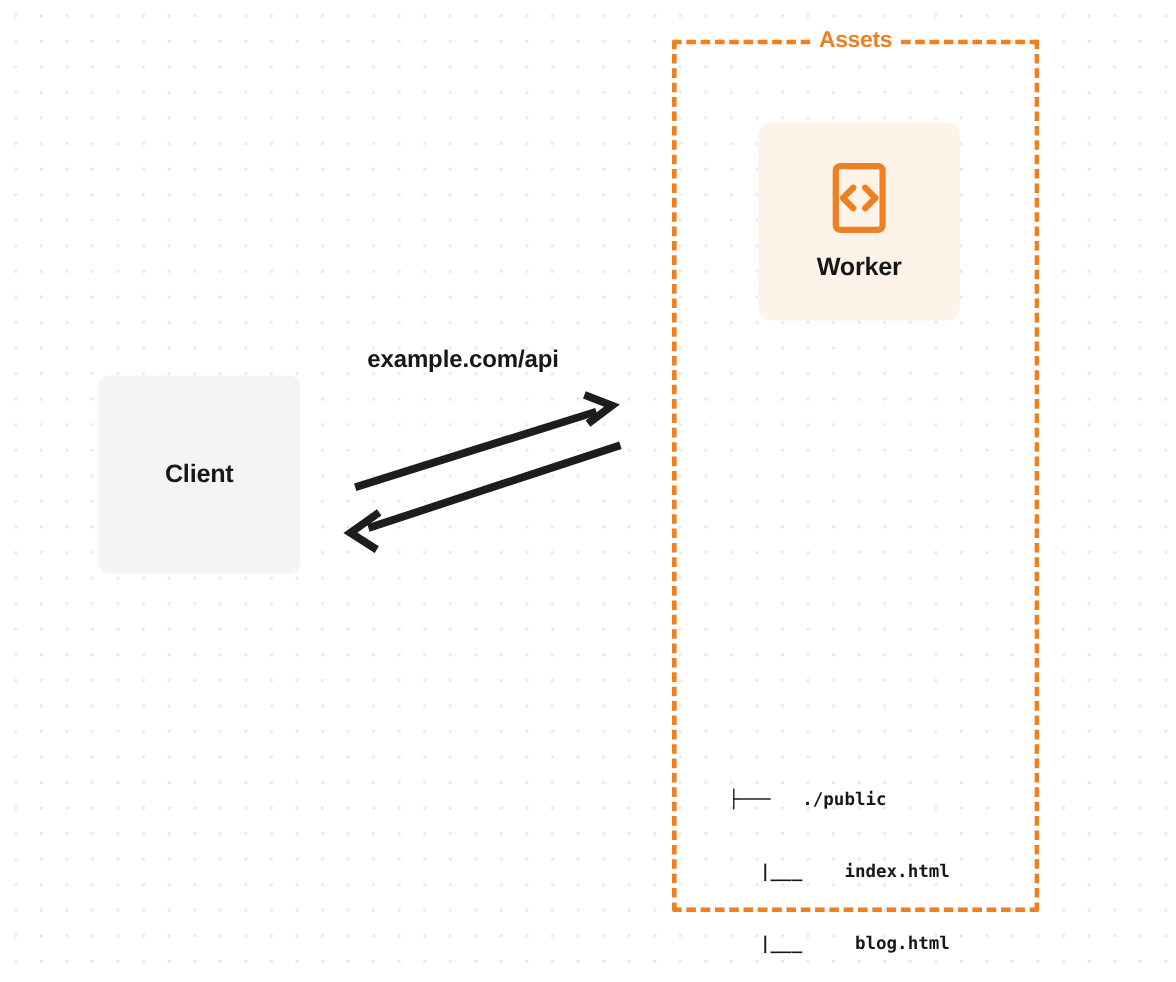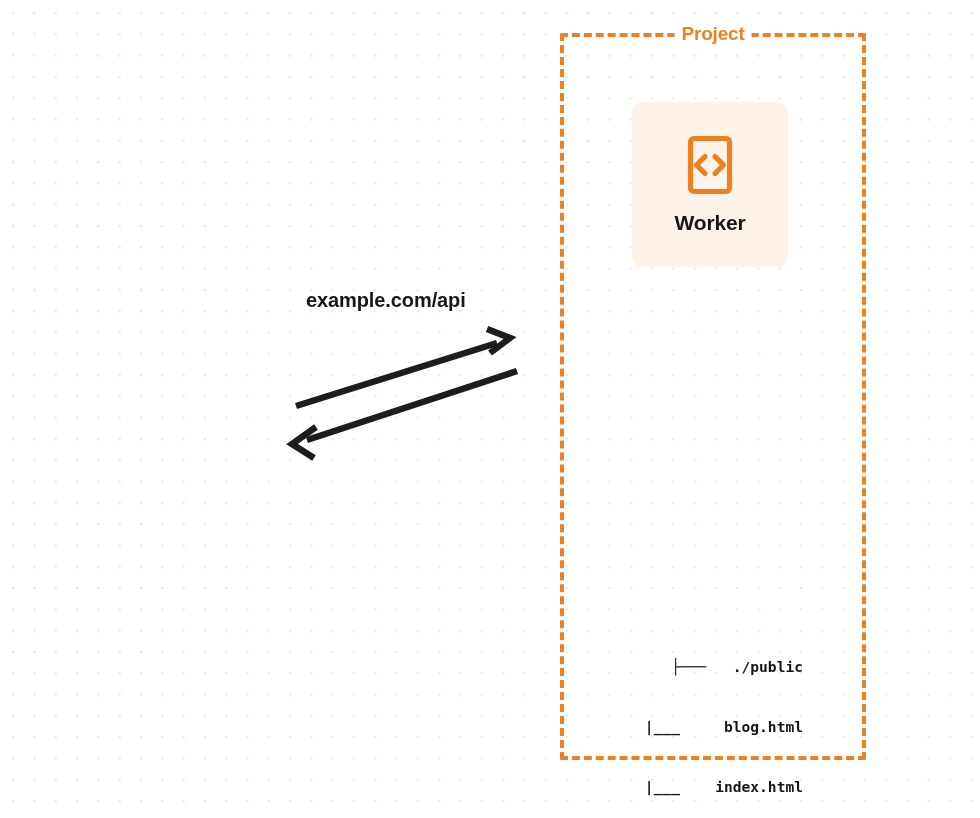--- a/index.html
+++ b/index.html
@@ -87,21 +87,21 @@
     font-size: 19px;
     font-weight: bold;
     color: #ef8022;
     letter-spacing: -0.2px;
     white-space: nowrap;
   }
 
   
   .service-card {
     position: absolute;
-    width: 156px;
+    width: 168px;
     height: 165px;
     background: #fdf3e8;
     border-radius: 11px;
     display: flex;
     flex-direction: column;
     align-items: center;
     justify-content: center;
     box-sizing: border-box;
   }
   #worker-card {
@@ -133,57 +133,59 @@
     width: 196px;
     font-family: "DejaVu Sans Mono", monospace;
     font-size: 14.6px;
     line-height: 20px;
     color: #17171a;
     font-weight: bold;
     white-space: pre;
   }
   #file-tree .tree-row {
     display: block;
-    text-align: right;
     white-space: pre;
   }
 </style>
 </head>
 <body>
 
 <div id="canvas">
 
+  <div id="client-node">
+    <span class="node-label">Client</span>
+  </div>
 
   <svg id="arrows-layer" viewBox="0 0 980 818" xmlns="http://www.w3.org/2000/svg">
     <g>
       <line x1="296" y1="406" x2="497" y2="343" stroke="#1d1d1f" stroke-width="6.5" stroke-linecap="butt"></line>
       <polyline points="487,329 510,338 490,353" fill="none" stroke="#1d1d1f" stroke-width="6.5" stroke-linecap="butt" stroke-linejoin="miter"></polyline>
     </g>
     <g>
       <line x1="517" y1="371" x2="307" y2="440" stroke="#1d1d1f" stroke-width="6.5" stroke-linecap="butt"></line>
       <polyline points="316,427 292,444 314,458" fill="none" stroke="#1d1d1f" stroke-width="6.5" stroke-linecap="butt" stroke-linejoin="miter"></polyline>
     </g>
   </svg>
 
   <div id="request-label">example.com/api</div>
 
   <div id="project-group">
-    <div id="project-title">Project</div>
+    <div id="project-title">Assets</div>
   </div>
 
   <div id="worker-card" class="service-card">
     <svg class="card-icon" viewBox="0 0 60 60" xmlns="http://www.w3.org/2000/svg">
       <rect x="10.5" y="3.5" width="39" height="53" rx="3.5" ry="3.5" fill="none" stroke="#ef8022" stroke-width="5.2"></rect>
       <polyline points="25,21.5 16.5,30 25,38.5" fill="none" stroke="#ef8022" stroke-width="5.2" stroke-linecap="round" stroke-linejoin="round"></polyline>
       <polyline points="35,21.5 43.5,30 35,38.5" fill="none" stroke="#ef8022" stroke-width="5.2" stroke-linecap="round" stroke-linejoin="round"></polyline>
     </svg>
     <span class="card-label">Worker</span>
   </div>
 
 
   <div id="file-tree">
     <span class="tree-row">├───   ./public</span>
+    <span class="tree-row">   |___    index.html</span>
     <span class="tree-row">   |___     blog.html</span>
-    <span class="tree-row">   |___    index.html</span>
     
   </div>
 
 </div>
 
 </body></html>

